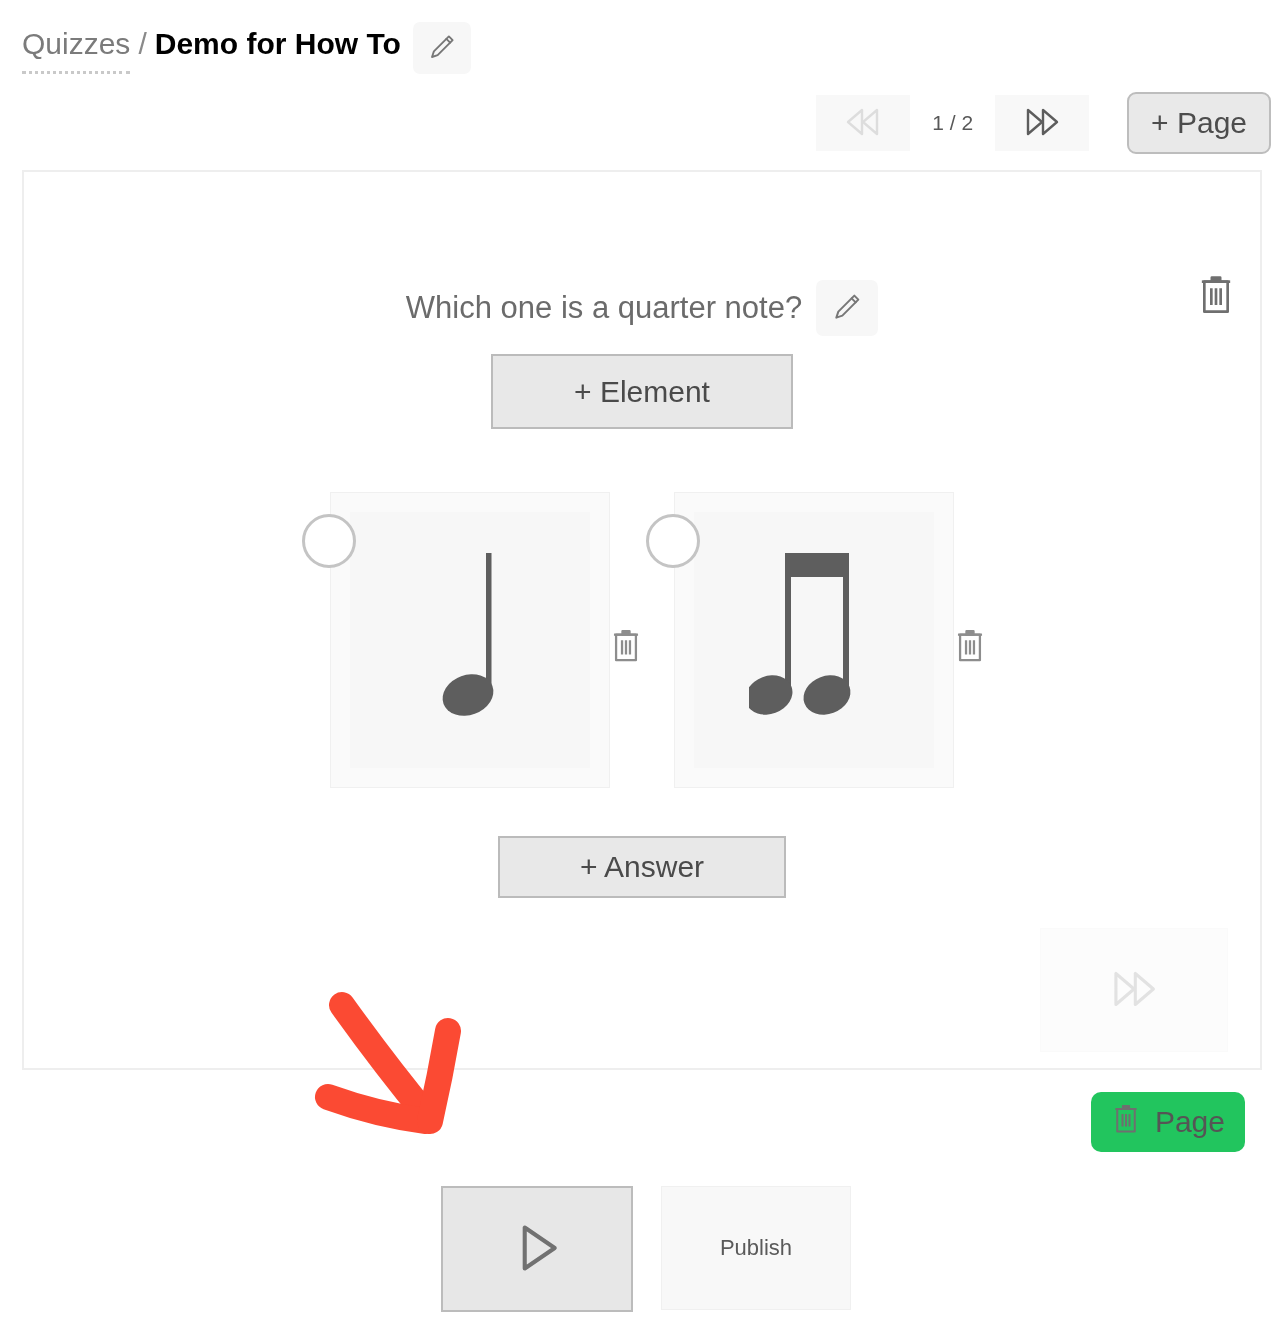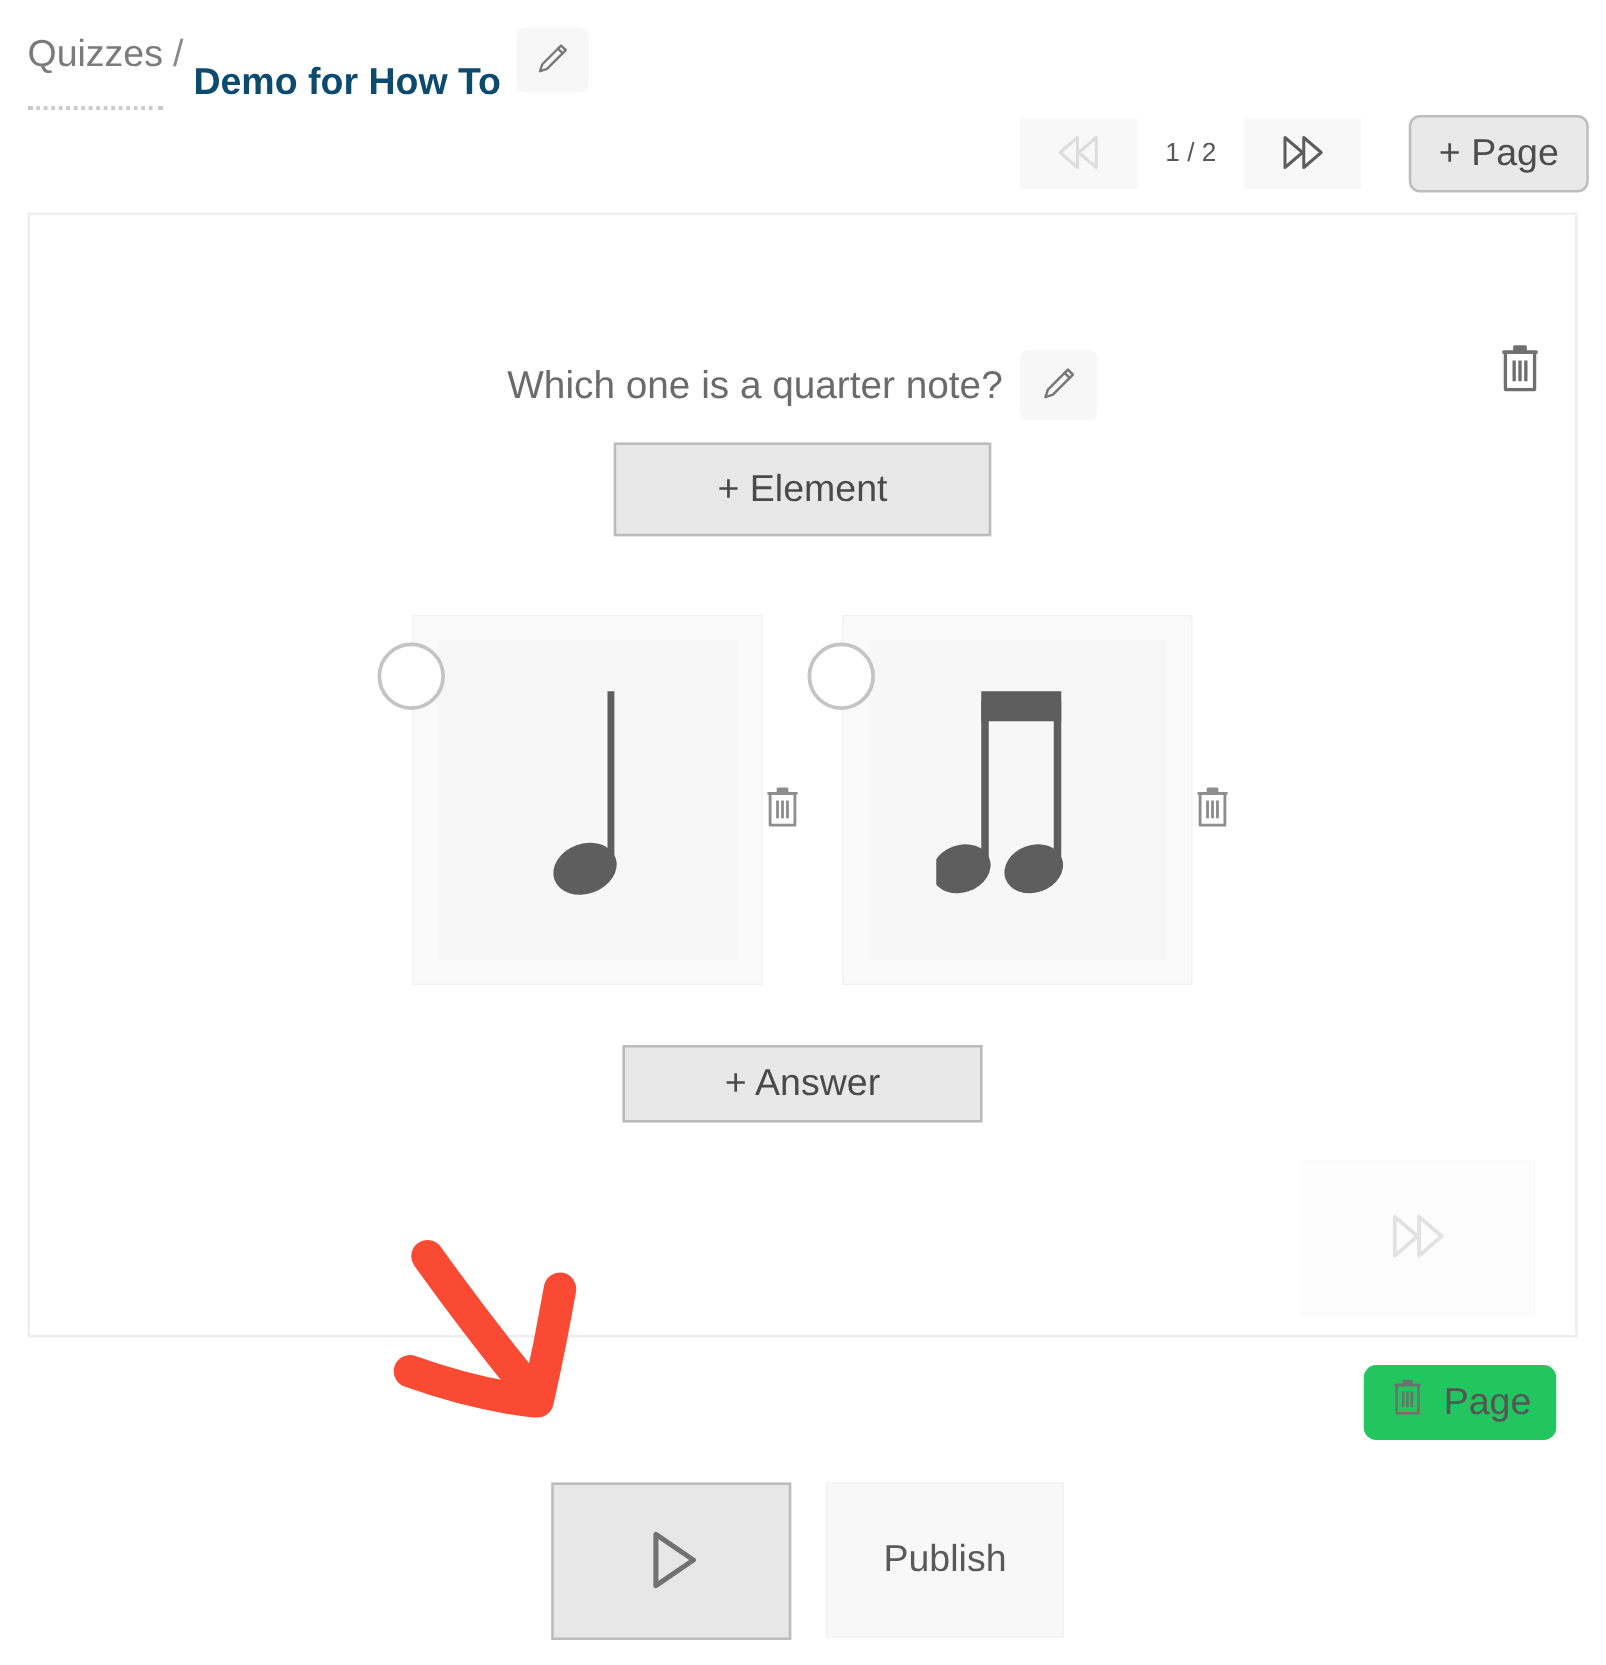--- a/index.html
+++ b/index.html
@@ -18,21 +18,21 @@
     display: flex; gap: 0px;
     font-size: 30px; line-height: 44px;
   }
   .crumb-link {
     color: #7b7b7b;
     border-bottom: 3px dotted #c9c9c9;
     padding-bottom: 4px;
     cursor: pointer;
   }
   .crumb-sep { color: #8a8a8a; margin: 0 8px; }
-  .crumb-current { color: #0c4a6e; font-weight: bold; margin-top: 22px; }
+  .crumb-current { color: #000000; font-weight: bold; }
   .icon-btn-soft {
     background: #f7f7f7; border: none; border-radius: 7px;
     width: 58px; height: 52px;
     display: inline-flex; align-items: center; justify-content: center;
     cursor: pointer; margin-left: 12px;
   }
 
   
   .pager {
     position: absolute; right: 14px; top: 92px;
@@ -158,21 +158,21 @@
   .play-btn {
     width: 192px; height: 126px;
     background: #e7e7e7; border: 2px solid #bcbcbc;
     display: inline-flex; align-items: center; justify-content: center;
     cursor: pointer;
   }
   .publish-btn {
     width: 190px; height: 124px;
     background: #f8f8f8; border: 1px solid #f0f0f0;
     font-family: "Liberation Sans", sans-serif;
-    font-size: 30px; color: #5a5a5a;
+    font-size: 22px; color: #5a5a5a;
     display: inline-flex; align-items: center; justify-content: center;
     cursor: pointer;
   }
 
   
   .annotation {
     position: absolute; left: 300px; top: 975px;
     width: 190px; height: 180px;
     pointer-events: none;
   }

